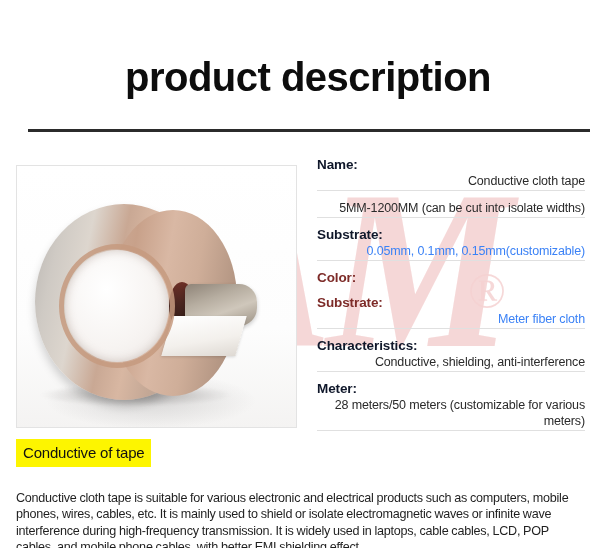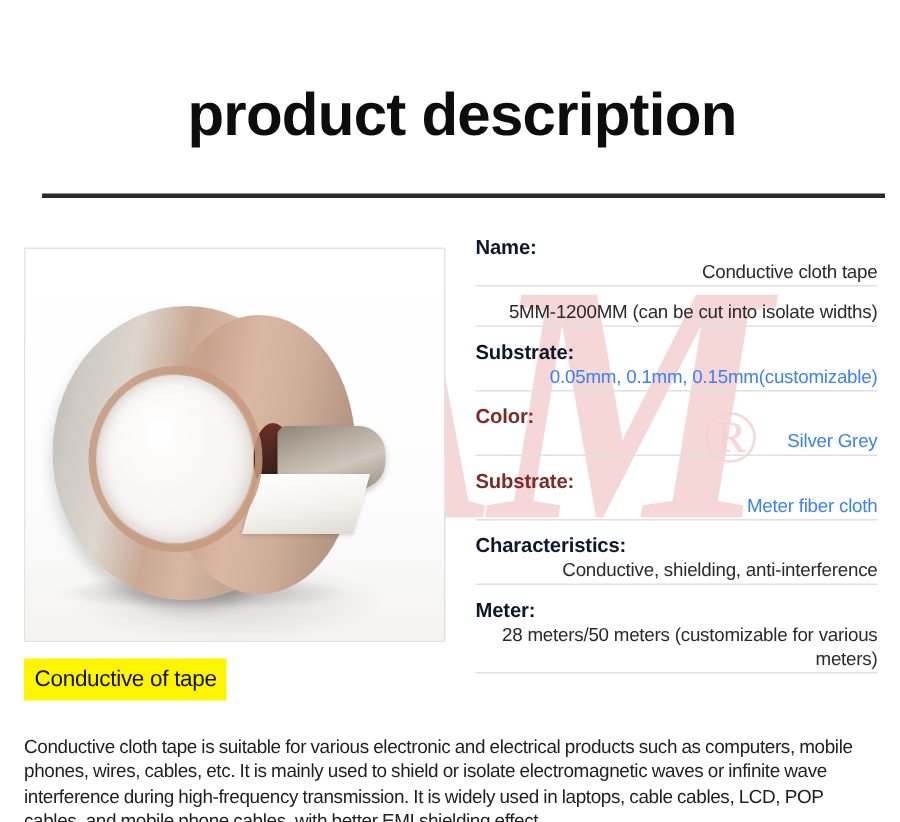--- a/index.html
+++ b/index.html
@@ -297,21 +297,20 @@
   </div>
   <div class="spec-row">
     <div class="spec-value">5MM-1200MM (can be cut into isolate widths)</div>
   </div>
   <div class="spec-row">
     <div class="spec-label">Substrate:</div>
     <div class="spec-value tinted">0.05mm, 0.1mm, 0.15mm(customizable)</div>
   </div>
   <div class="spec-row">
     <div class="spec-label tinted">Color:</div>
-    <div class="spec-value tinted">Silver Grey</div>
   </div>
   <div class="spec-row">
     <div class="spec-label tinted">Substrate:</div>
     <div class="spec-value tinted">Meter fiber cloth</div>
   </div>
   <div class="spec-row">
     <div class="spec-label">Characteristics:</div>
     <div class="spec-value">Conductive, shielding, anti-interference</div>
   </div>
   <div class="spec-row">

